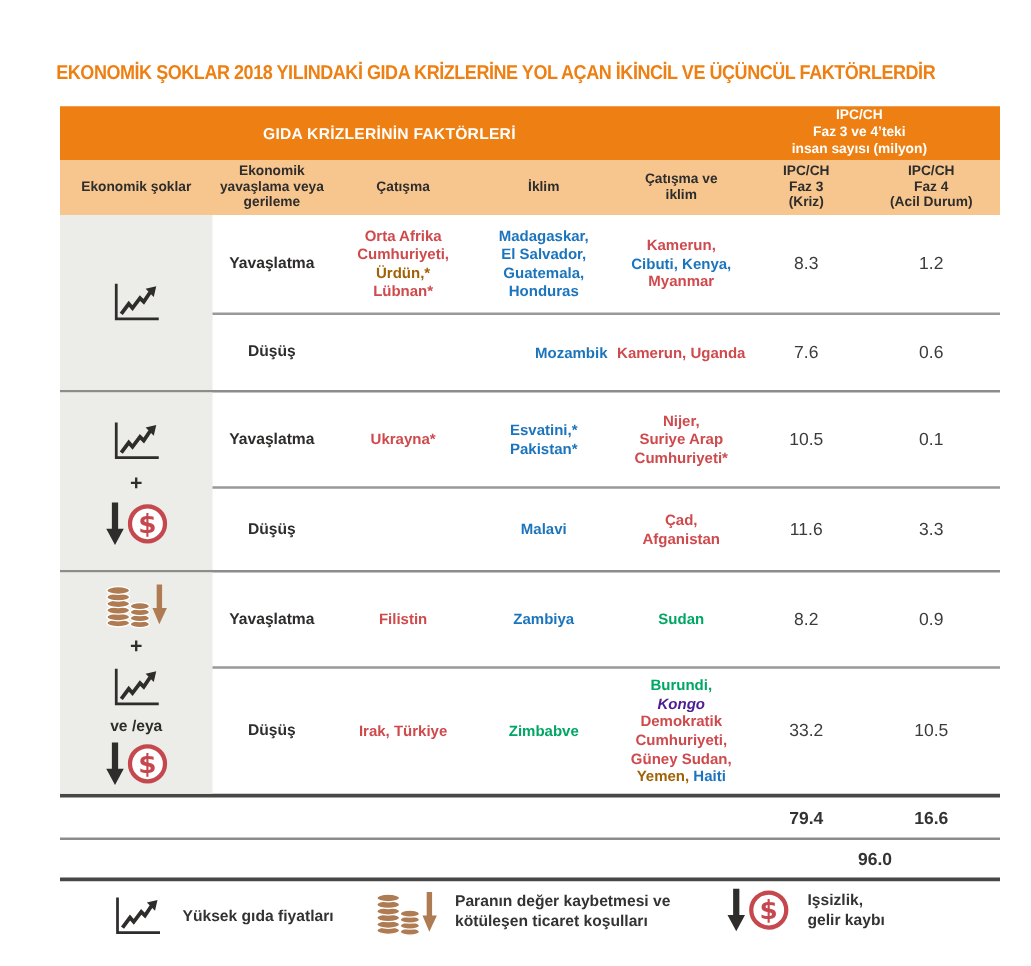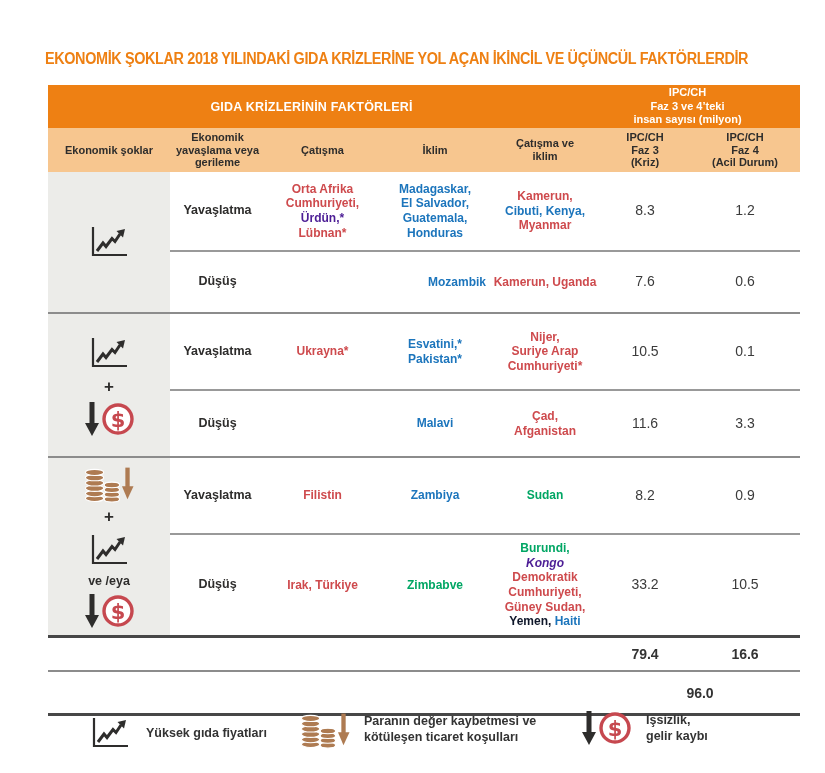--- a/index.html
+++ b/index.html
@@ -27,21 +27,21 @@
   .row + .row{border-top:2px solid #999;}
   .cell{display:flex;flex-direction:column;align-items:center;justify-content:center;
         text-align:center;font-size:12px;font-weight:700;line-height:1.22;}
   .cell.label{font-size:12.5px;color:#2e2d2c;}
   .cell.num{font-size:14px;font-weight:400;color:#3b3b3b;text-align:center;}
   .icon-label{font-weight:700;color:#2e2d2c;line-height:1;}
   .icon-label.plus{font-size:17px;}
   .icon-label.andor{font-size:12.5px;}
   .totals{border-top:3px solid #474747;border-bottom:3px solid #474747;}
   .t-row{display:grid;grid-template-columns:552px 90px 110px;height:32px;}
-  .t-row.grand{grid-template-columns:552px 200px;height:41px;}
+  .t-row.grand{grid-template-columns:552px 200px;height:30px;}
   .t-sep{border-top:2px solid #8c8c8c;}
   .t-num{display:flex;align-items:center;justify-content:center;font-size:14px;
          font-weight:700;color:#333;}
   .legend{position:absolute;left:48px;top:703px;width:752px;height:64px;}
   .legend-item{position:absolute;display:flex;align-items:center;gap:14px;}
   .legend-item.li1{left:40px;top:10px;}
   .legend-item.li2{left:252px;top:6px;}
   .legend-item.li3{left:532px;top:6px;}
   .legend-text{font-size:12.5px;font-weight:700;color:#333;line-height:1.3;text-align:left;}
 </style>
@@ -82,21 +82,21 @@
     <path d="M10 29 L16 21 L19 24.5 L25 16.5 L28 19.5 L33 12" fill="none" stroke="#2e2d2c" stroke-width="3"></path>
     <path d="M29.5 9 L38 7 L36 15.5 Z" fill="#2e2d2c"></path>
   </svg>
           </div>
           <div class="rows">
             <div class="row" style="height: 78px;">
               <div class="cell label">Yavaşlatma</div>
               <div class="cell">
                 <div class="line"><span style="color: rgb(206, 74, 77);">Orta Afrika</span></div>
                 <div class="line"><span style="color: rgb(206, 74, 77);">Cumhuriyeti,</span></div>
-                <div class="line"><span style="color: #4c1d95;">Ürdün,*</span></div>
+                <div class="line"><span style="color: #a16207;">Ürdün,*</span></div>
                 <div class="line"><span style="color: rgb(206, 74, 77);">Lübnan*</span></div>
               </div>
               <div class="cell">
                 <div class="line"><span style="color: rgb(28, 117, 188);">Madagaskar,</span></div>
                 <div class="line"><span style="color: rgb(28, 117, 188);">El Salvador,</span></div>
                 <div class="line"><span style="color: rgb(28, 117, 188);">Guatemala,</span></div>
                 <div class="line"><span style="color: rgb(28, 117, 188);">Honduras</span></div>
               </div>
               <div class="cell">
                 <div class="line"><span style="color: rgb(206, 74, 77);">Kamerun,</span></div>
@@ -222,21 +222,21 @@
               </div>
               <div class="cell">
                 <div class="line"><span style="color: rgb(0, 166, 100);">Zimbabve</span></div>
               </div>
               <div class="cell">
                 <div class="line"><span style="color: rgb(0, 166, 100);">Burundi,</span></div>
                 <div class="line"><span style="color: #4c1d95; font-style: italic;">Kongo</span></div>
                 <div class="line"><span style="color: rgb(206, 74, 77);">Demokratik</span></div>
                 <div class="line"><span style="color: rgb(206, 74, 77);">Cumhuriyeti,</span></div>
                 <div class="line"><span style="color: rgb(206, 74, 77);">Güney Sudan,</span></div>
-                <div class="line"><span style="color: #0f172a;">Yemen, </span><span style="color: rgb(28, 117, 188);">Haiti</span></div>
+                <div class="line"><span style="color: #a16207;">Yemen, </span><span style="color: rgb(28, 117, 188);">Haiti</span></div>
               </div>
               <div class="cell num">33.2</div>
               <div class="cell num">10.5</div>
             </div>
           </div>
         </div>
       </div>
     <div class="totals">
       <div class="t-row">
         <div></div>

